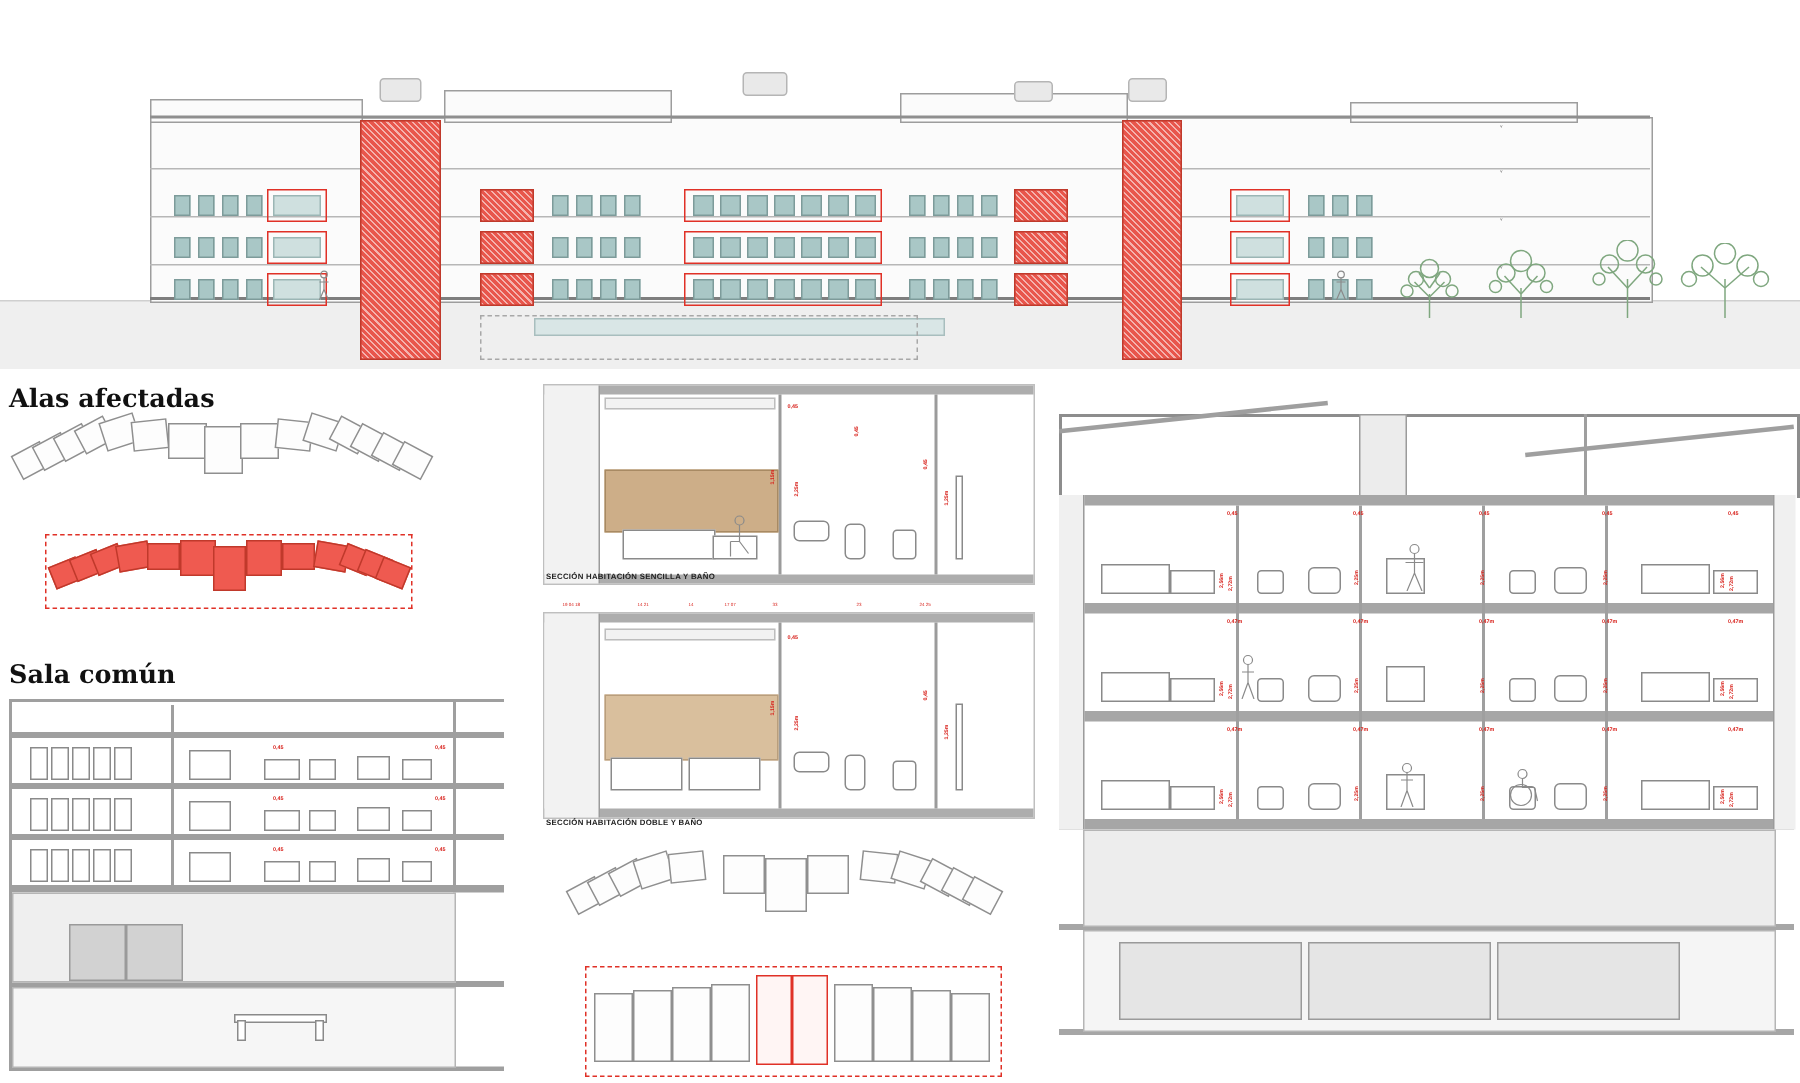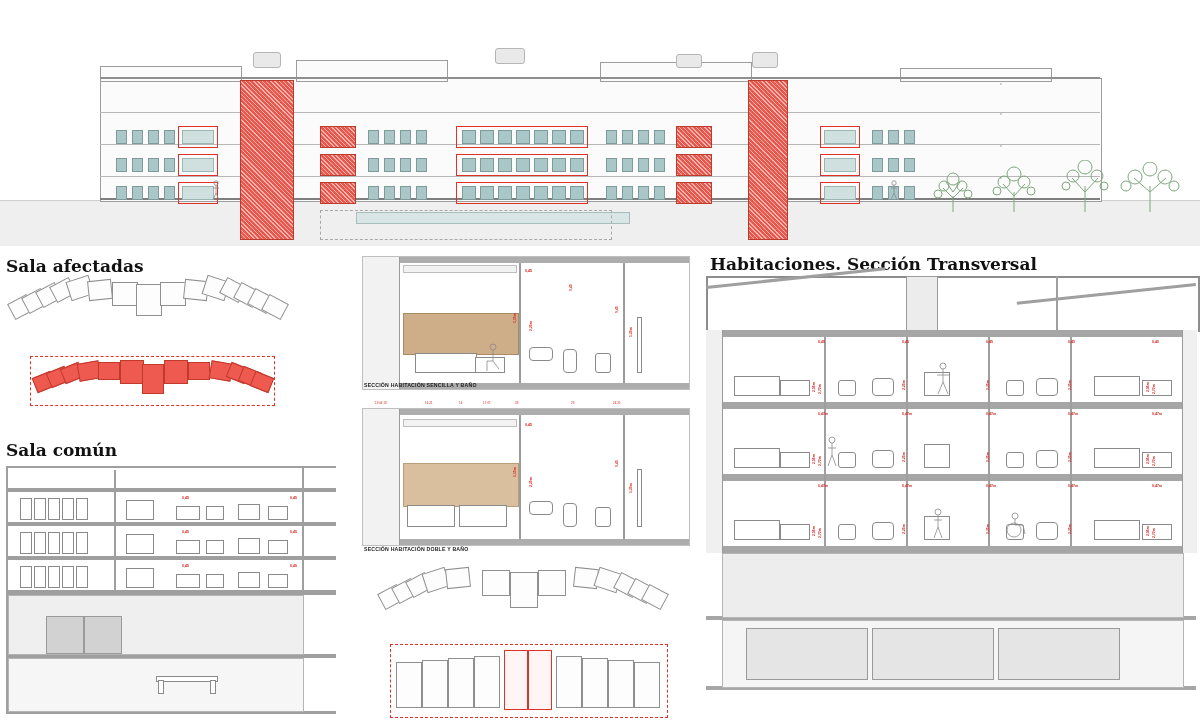--- a/index.html
+++ b/index.html
@@ -263,21 +263,21 @@
           <path d="M4 5 L4 13 M4 13 L1 20 M4 13 L7 20 M1 8 L7 8"></path>
         </g>
     </svg>
 
     <div class="tinytxt" style="left:1000px;top:42px;">˅</div>
     <div class="tinytxt" style="left:1000px;top:72px;">˅</div>
     <div class="tinytxt" style="left:1000px;top:104px;">˅</div>
     <div class="tinytxt" style="left:1000px;top:136px;">˅</div>
   </div>
 
-  <div class="sec-title" style="left:6px;top:256px;">Sala afectadas</div>
+  <div class="sec-title" style="left:6px;top:256px;">Alas afectadas</div>
 
   <div class="plan" style="left:8px;top:278px;width:282px;height:62px;">
 
     <div class="planblk" style="left:2px;top:20px;width:20px;height:16px;transform:rotate(-28deg);"></div>
     <div class="planblk" style="left:16px;top:14px;width:20px;height:16px;transform:rotate(-28deg);"></div>
     <div class="planblk" style="left:30px;top:8px;width:20px;height:16px;transform:rotate(-28deg);"></div>
     <div class="planblk" style="left:44px;top:3px;width:20px;height:16px;transform:rotate(-28deg);"></div>
     <div class="planblk" style="left:60px;top:0px;width:22px;height:18px;transform:rotate(-18deg);"></div>
     <div class="planblk" style="left:80px;top:2px;width:22px;height:18px;transform:rotate(-6deg);"></div>
 
@@ -457,21 +457,20 @@
     <div class="planblk" style="left:52px;top:8px;width:24px;height:48px;"></div>
     <div class="planblk" style="left:78px;top:6px;width:24px;height:50px;"></div>
     <div class="planblk" style="left:108px;top:0px;width:22px;height:58px;background:#fff5f4;border-color:#e03127;"></div>
     <div class="planblk" style="left:132px;top:0px;width:22px;height:58px;background:#fff5f4;border-color:#e03127;"></div>
     <div class="planblk" style="left:160px;top:6px;width:24px;height:50px;"></div>
     <div class="planblk" style="left:186px;top:8px;width:24px;height:48px;"></div>
     <div class="planblk" style="left:212px;top:10px;width:24px;height:46px;"></div>
     <div class="planblk" style="left:238px;top:12px;width:24px;height:44px;"></div>
   </div>
 
-  <div class="sec-title" style="left:710px;top:254px;">Habitaciones. Sección Transversal</div>
 
   <div class="panel" style="left:706px;top:276px;width:490px;height:436px;">
 
     <div style="position:absolute;left:0;top:0;width:490px;height:54px;border:2px solid #8d8d8d;border-bottom:none;background:#fff;"></div>
     <div class="wall" style="left:0;top:10px;width:180px;height:3px;transform:rotate(-6deg);transform-origin:0 0;"></div>
     <div class="wall" style="left:490px;top:10px;width:180px;height:3px;transform:rotate(174deg);transform-origin:0 0;"></div>
     <div class="wall" style="left:200px;top:0px;width:30px;height:54px;background:#ececec;border:1px solid #9b9b9b;"></div>
     <div class="wall" style="left:350px;top:0px;width:2px;height:54px;"></div>
 
     <div class="wall" style="left:0;top:54px;width:490px;height:7px;background:#a6a6a6;"></div>

